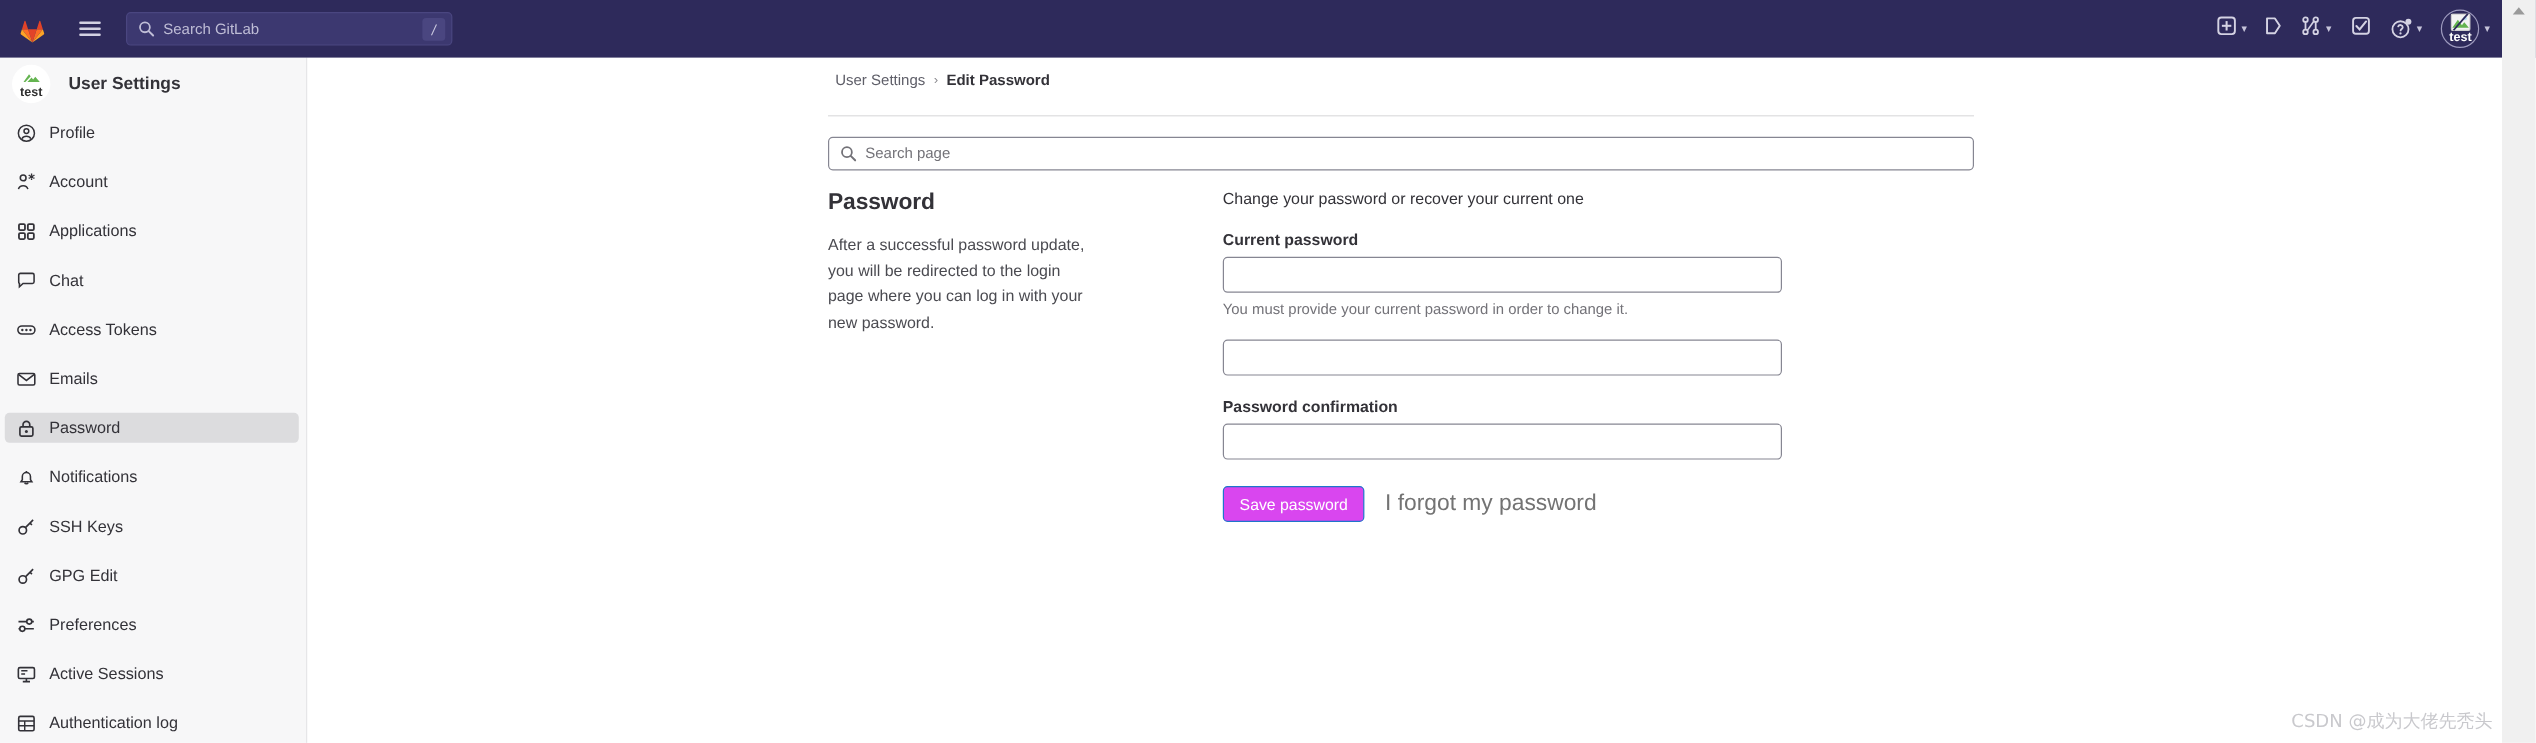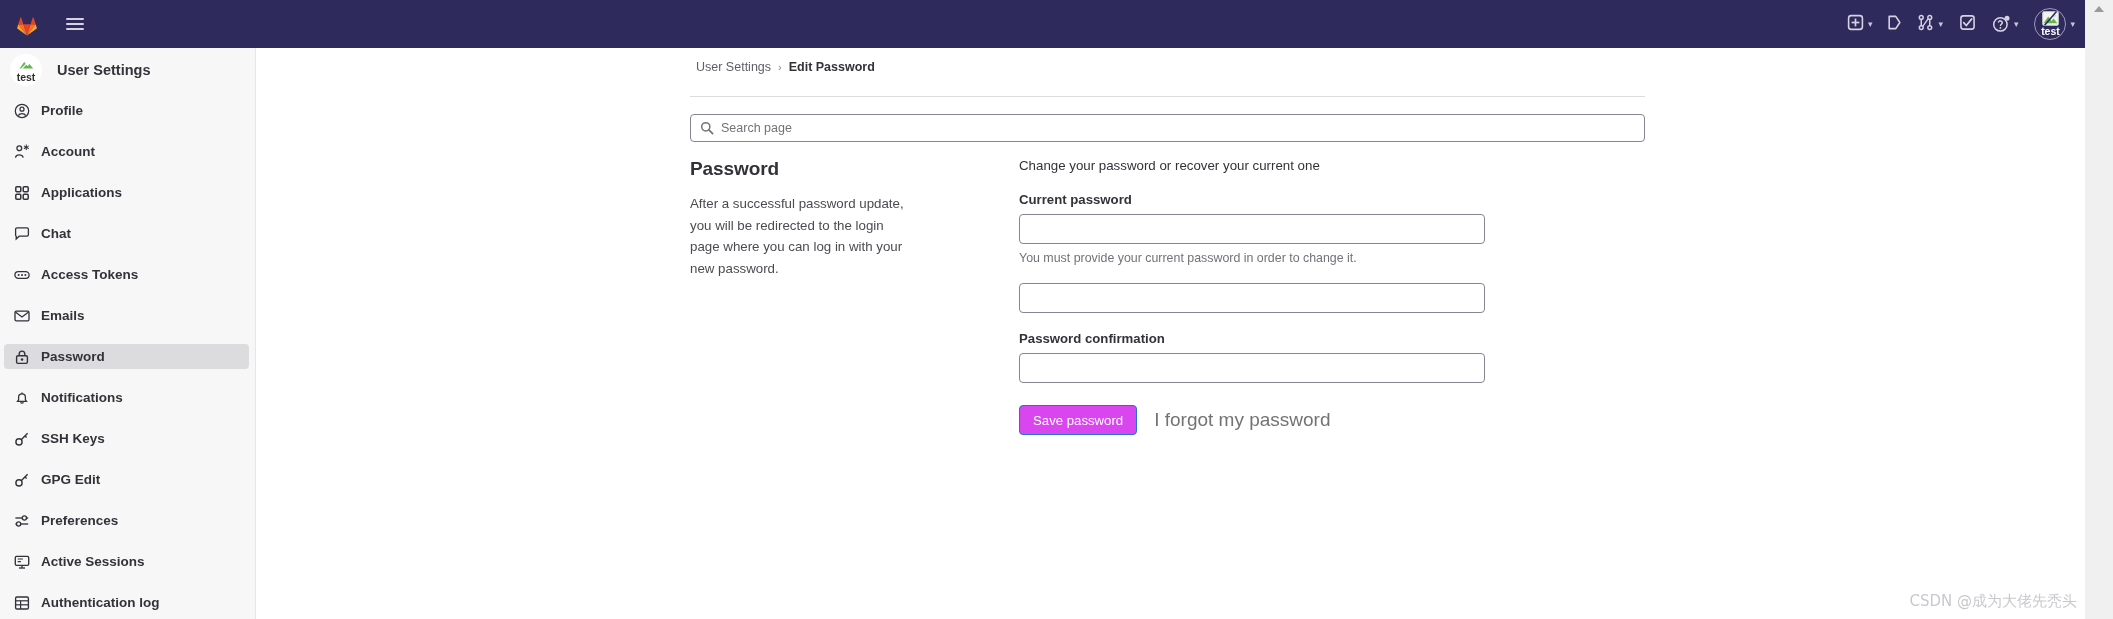--- a/index.html
+++ b/index.html
@@ -108,21 +108,21 @@
     background: #ffffff;
     display: flex; align-items: center; justify-content: center;
     flex: none;
     margin-left: 2px;
   }
   .sb-avatar .bi-label { color: #303030; }
   .sb-title {
     font-size: 14.5px; color: #333238; font-weight: bold;
     margin-left: 15px; white-space: nowrap;
   }
-  .sb-list { margin-top: 6px; font-weight: bold; }
+  .sb-list { margin-top: 6px; }
   .sb-item {
     display: flex; align-items: center;
     height: 25px; margin: 0 6px 0 4px;
     padding-left: 9px;
     border-radius: 4px;
     cursor: pointer;
     color: #333238;
     margin-bottom: 16px;
   }
   .sb-item.active { background: #dcdcde; }
@@ -258,20 +258,30 @@
   </div>
 
   <div class="nav-hamburger">
     <div class="bars">
       <div></div>
         <div></div>
         <div></div>
     </div>
   </div>
 
+  <div class="nav-search">
+    <span class="mag">
+      <svg width="14" height="14" viewBox="0 0 16 16">
+        <circle cx="6.6" cy="6.6" r="4.7" fill="none" stroke="#bfbdd6" stroke-width="1.7"></circle>
+        <line x1="10.2" y1="10.2" x2="14.4" y2="14.4" stroke="#bfbdd6" stroke-width="1.9" stroke-linecap="round"></line>
+      </svg>
+    </span>
+    <span class="ph">Search GitLab</span>
+    <span class="slash">/</span>
+  </div>
 
   <div class="nav-right">
 
     <div class="nav-item">
       <span>
         <svg width="17" height="17" viewBox="0 0 16 16">
           <rect x="1.5" y="1.5" width="13" height="13" rx="2.4" fill="none" stroke="#d4d2e3" stroke-width="1.5"></rect>
           <rect x="7.2" y="4.3" width="1.6" height="7.4" fill="#d4d2e3"></rect>
           <rect x="4.3" y="7.2" width="7.4" height="1.6" fill="#d4d2e3"></rect>
         </svg>

